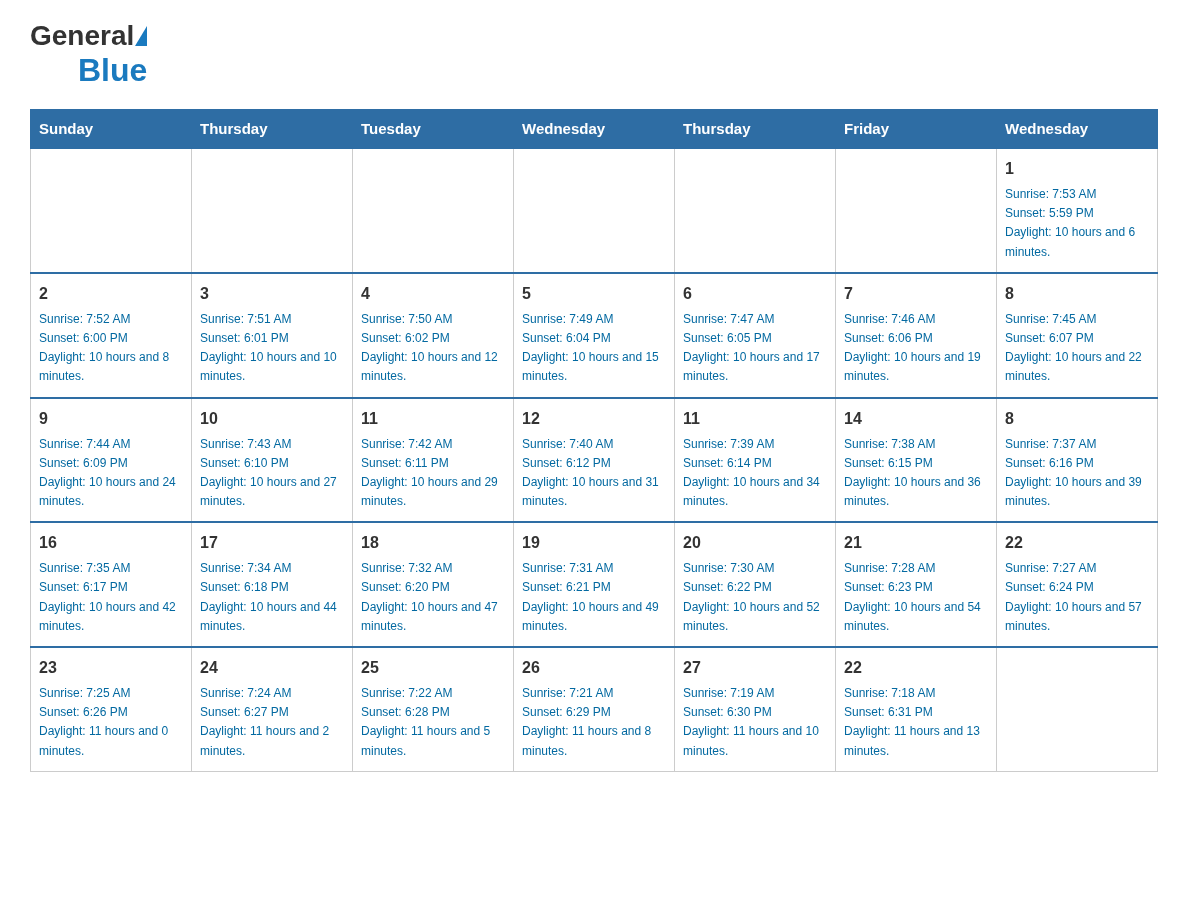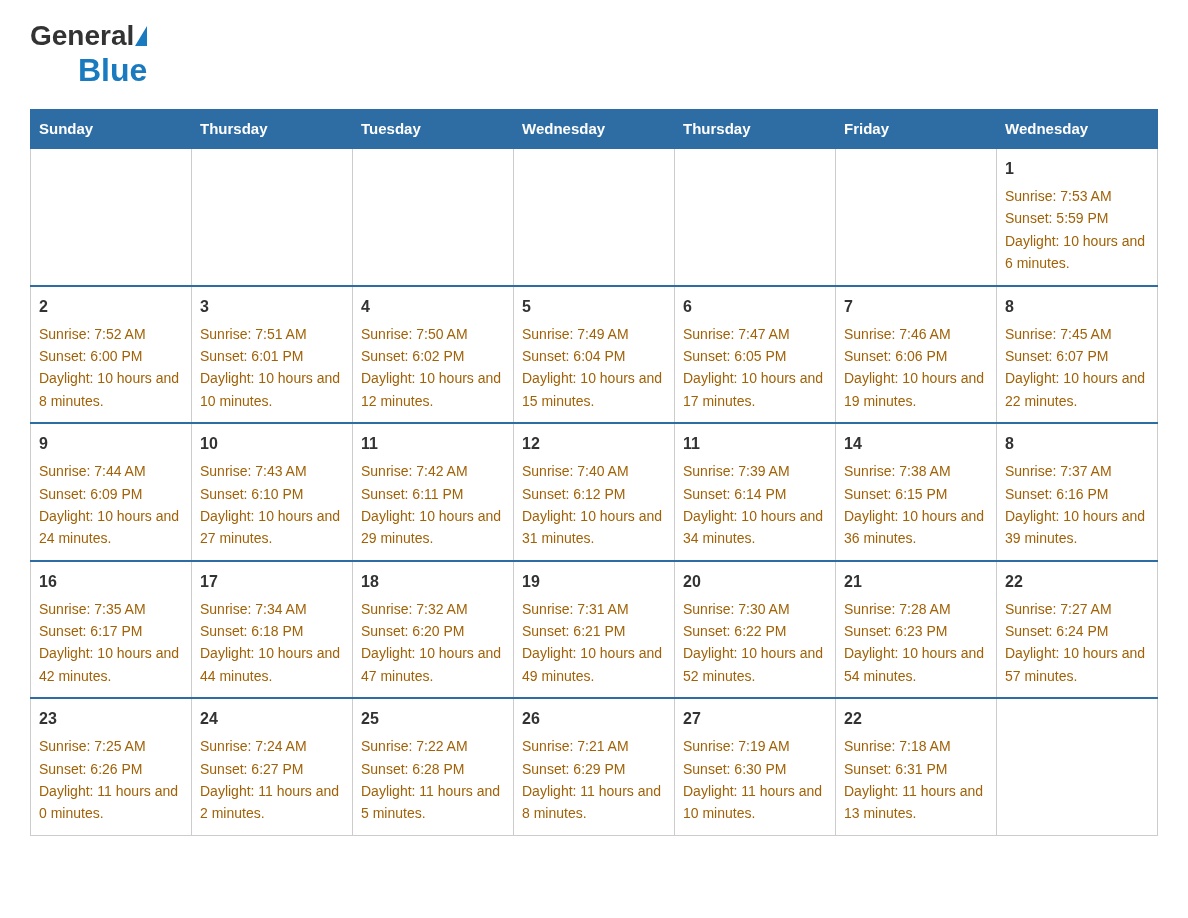--- a/index.html
+++ b/index.html
@@ -81,22 +81,22 @@
     .calendar tbody tr {
       border-top: 2px solid #2e6da4;
     }
     .day-number {
       font-size: 16px;
       font-weight: bold;
       display: block;
       margin-bottom: 4px;
     }
     .day-info {
-      font-size: 14px;
-      color: #a16207;
+      font-size: 12px;
+      color: #0369a1;
       line-height: 1.6;
     }
     .logo-triangle {
       display: inline-block;
       width: 0;
       height: 0;
       border-left: 12px solid transparent;
       border-right: 0px solid transparent;
       border-bottom: 20px solid #1a7abf;
       margin-left: 1px;

